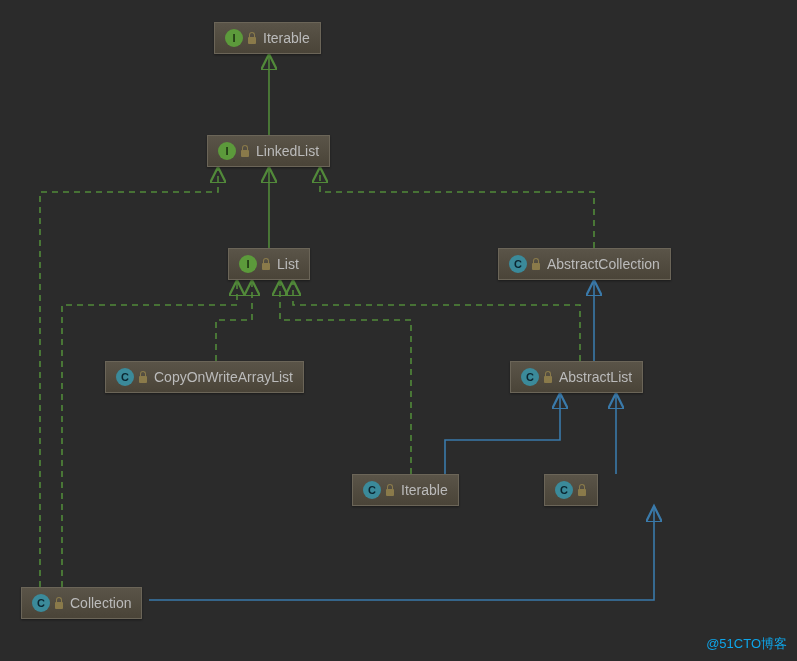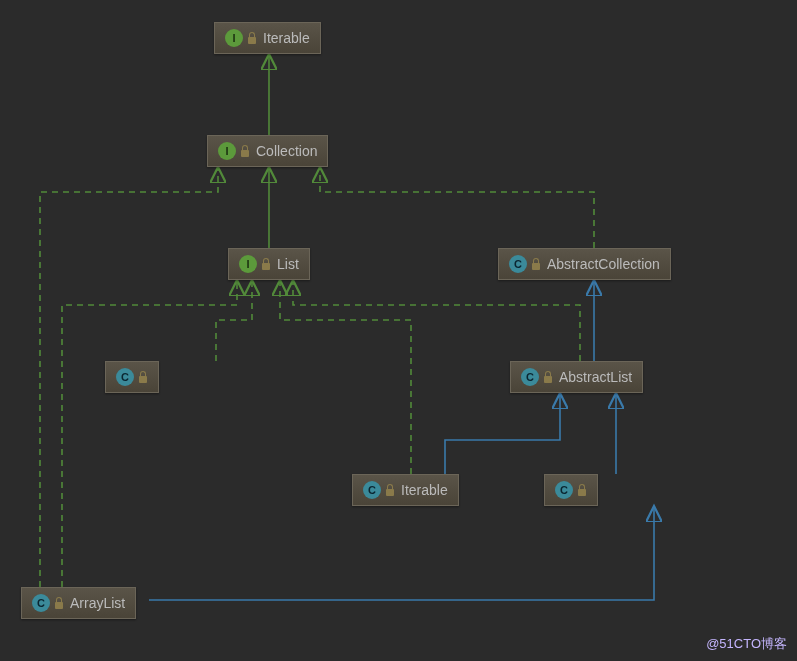--- a/index.html
+++ b/index.html
@@ -70,21 +70,21 @@
     top: 0;
     left: 0;
     width: 797px;
     height: 661px;
     pointer-events: none;
   }
   .watermark {
     position: absolute;
     right: 10px;
     bottom: 8px;
-    color: #c4b5fd;
+    color: #0ea5e9;
     font-size: 13px;
   }
 </style>
 </head>
 <body>
 
 <svg class="edges">
   <defs>
     <marker id="arrow-green" markerWidth="12" markerHeight="10" refX="10" refY="5" orient="auto">
       <path d="M0,0 L10,5 L0,10 Z" fill="none" stroke="#528a3a" stroke-width="1.4"></path>
@@ -121,38 +121,39 @@
 
 <div class="node" style="left:214px;top:22px;">
   <span class="badge interface">I</span>
   <span class="lock"></span>
   <span>Iterable</span>
 </div>
 
 <div class="node" style="left:207px;top:135px;">
   <span class="badge interface">I</span>
   <span class="lock"></span>
-  <span>Collection</span>
+  <span>LinkedList</span>
 </div>
 
 <div class="node" style="left:228px;top:248px;">
   <span class="badge interface">I</span>
   <span class="lock"></span>
   <span>List</span>
 </div>
 
 <div class="node" style="left:498px;top:248px;">
   <span class="badge class">C</span>
   <span class="lock"></span>
   <span>AbstractCollection</span>
 </div>
 
 <div class="node" style="left:105px;top:361px;">
   <span class="badge class">C</span>
   <span class="lock"></span>
+  <span>CopyOnWriteArrayList</span>
 </div>
 
 <div class="node" style="left:510px;top:361px;">
   <span class="badge class">C</span>
   <span class="lock"></span>
   <span>AbstractList</span>
 </div>
 
 <div class="node" style="left:352px;top:474px;">
   <span class="badge class">C</span>
@@ -161,16 +162,16 @@
 </div>
 
 <div class="node" style="left:544px;top:474px;">
   <span class="badge class">C</span>
   <span class="lock"></span>
 </div>
 
 <div class="node" style="left:21px;top:587px;">
   <span class="badge class">C</span>
   <span class="lock"></span>
-  <span>ArrayList</span>
+  <span>Collection</span>
 </div>
 
 <div class="watermark">@51CTO博客</div>
 
 </body></html>

